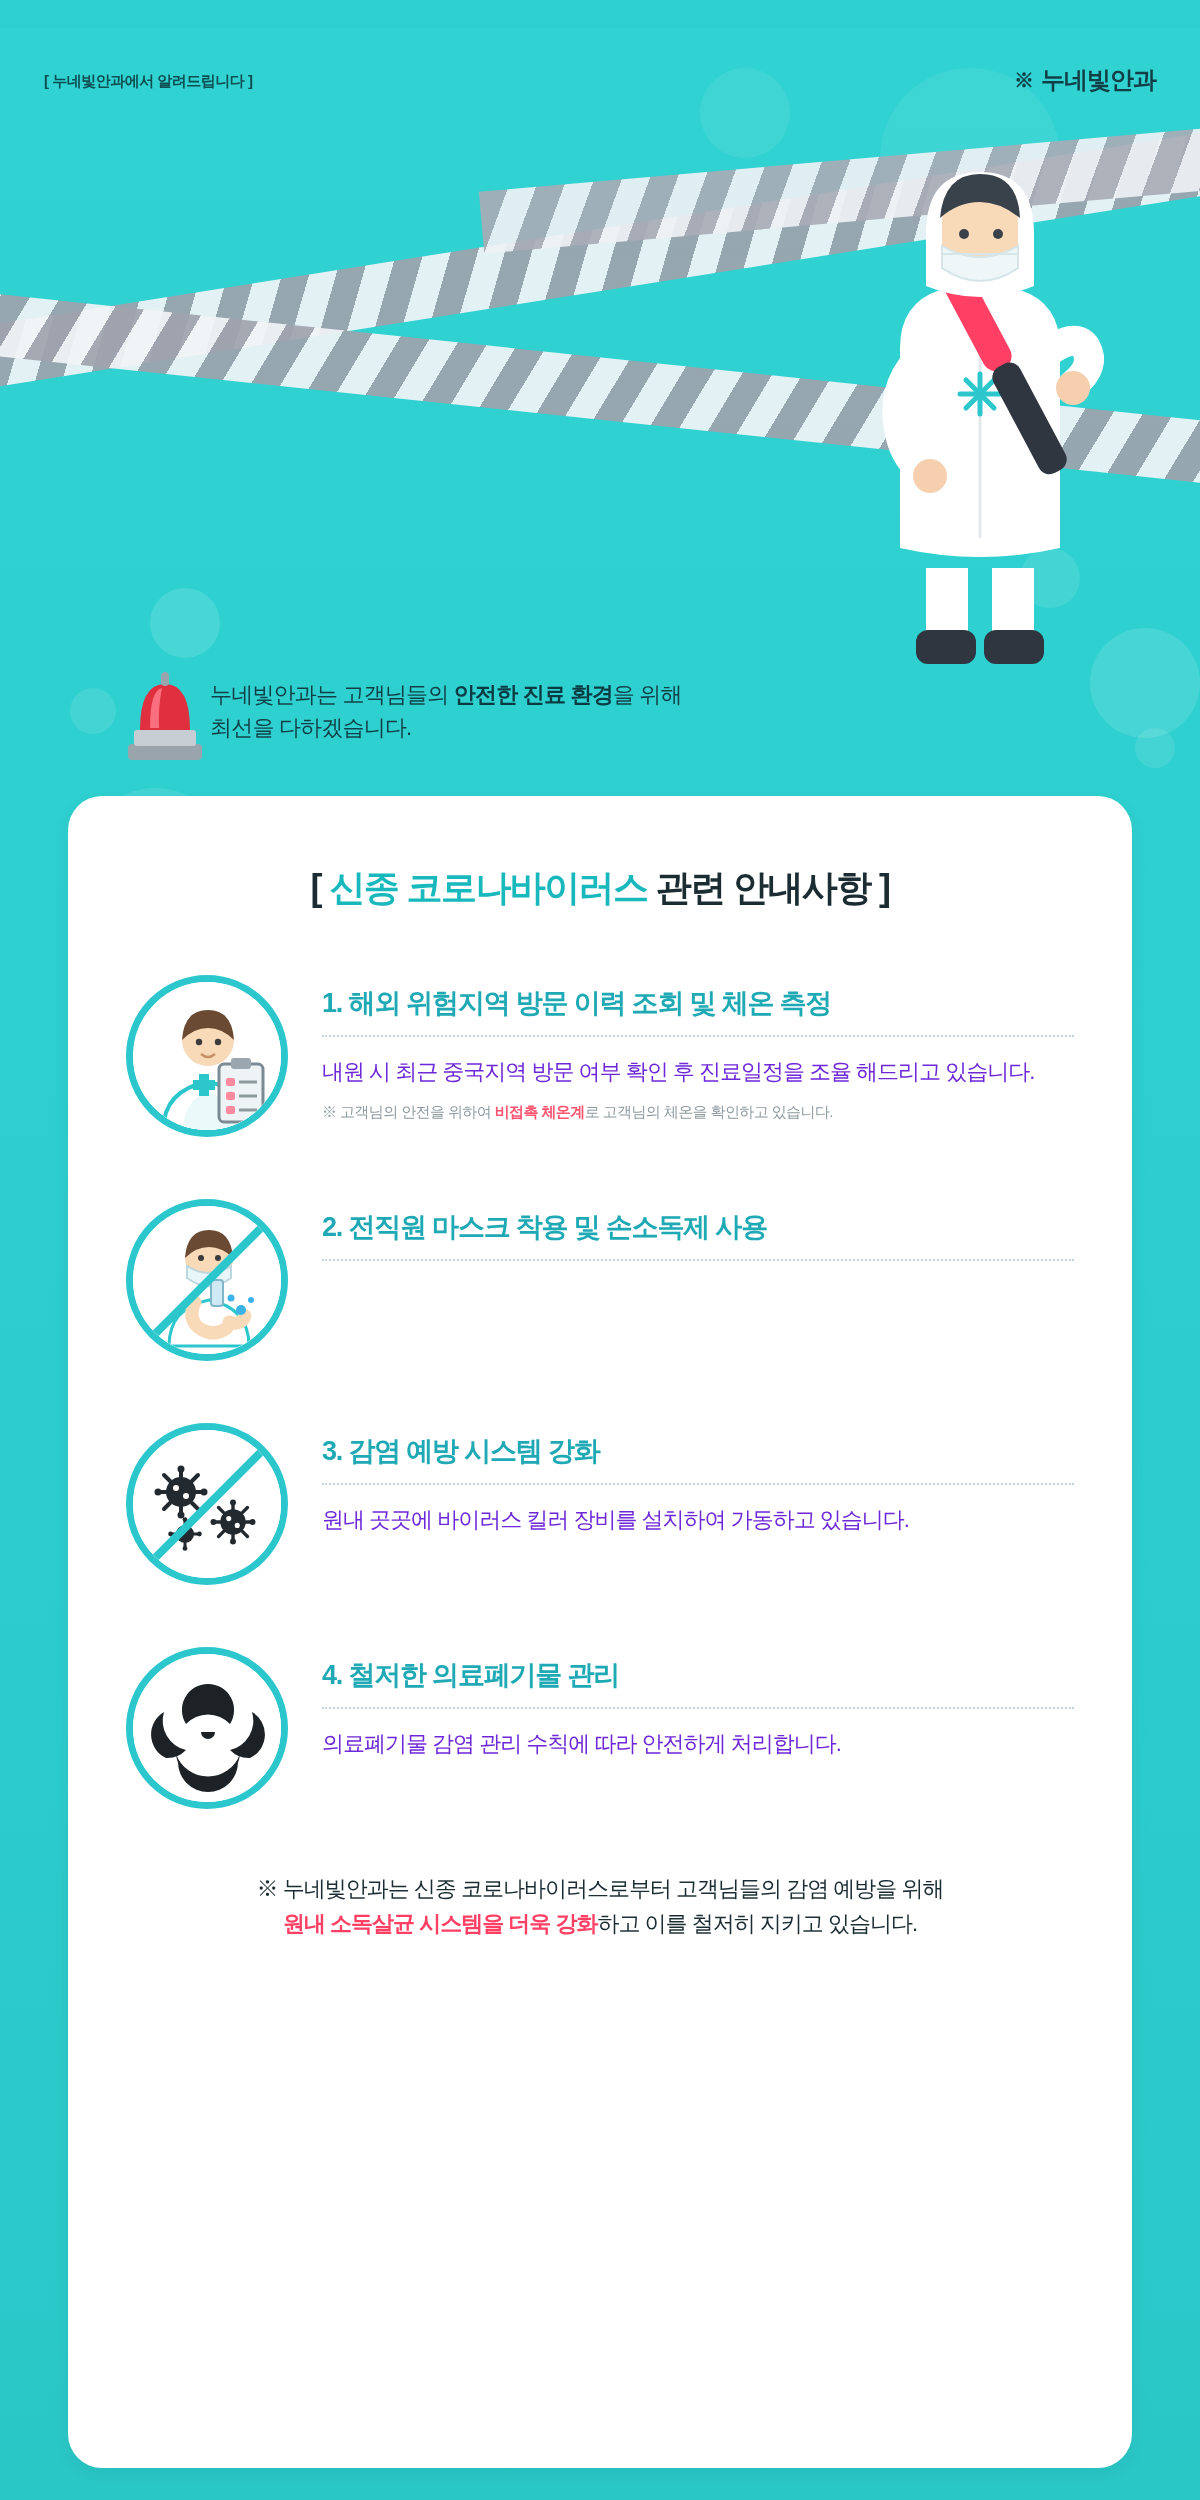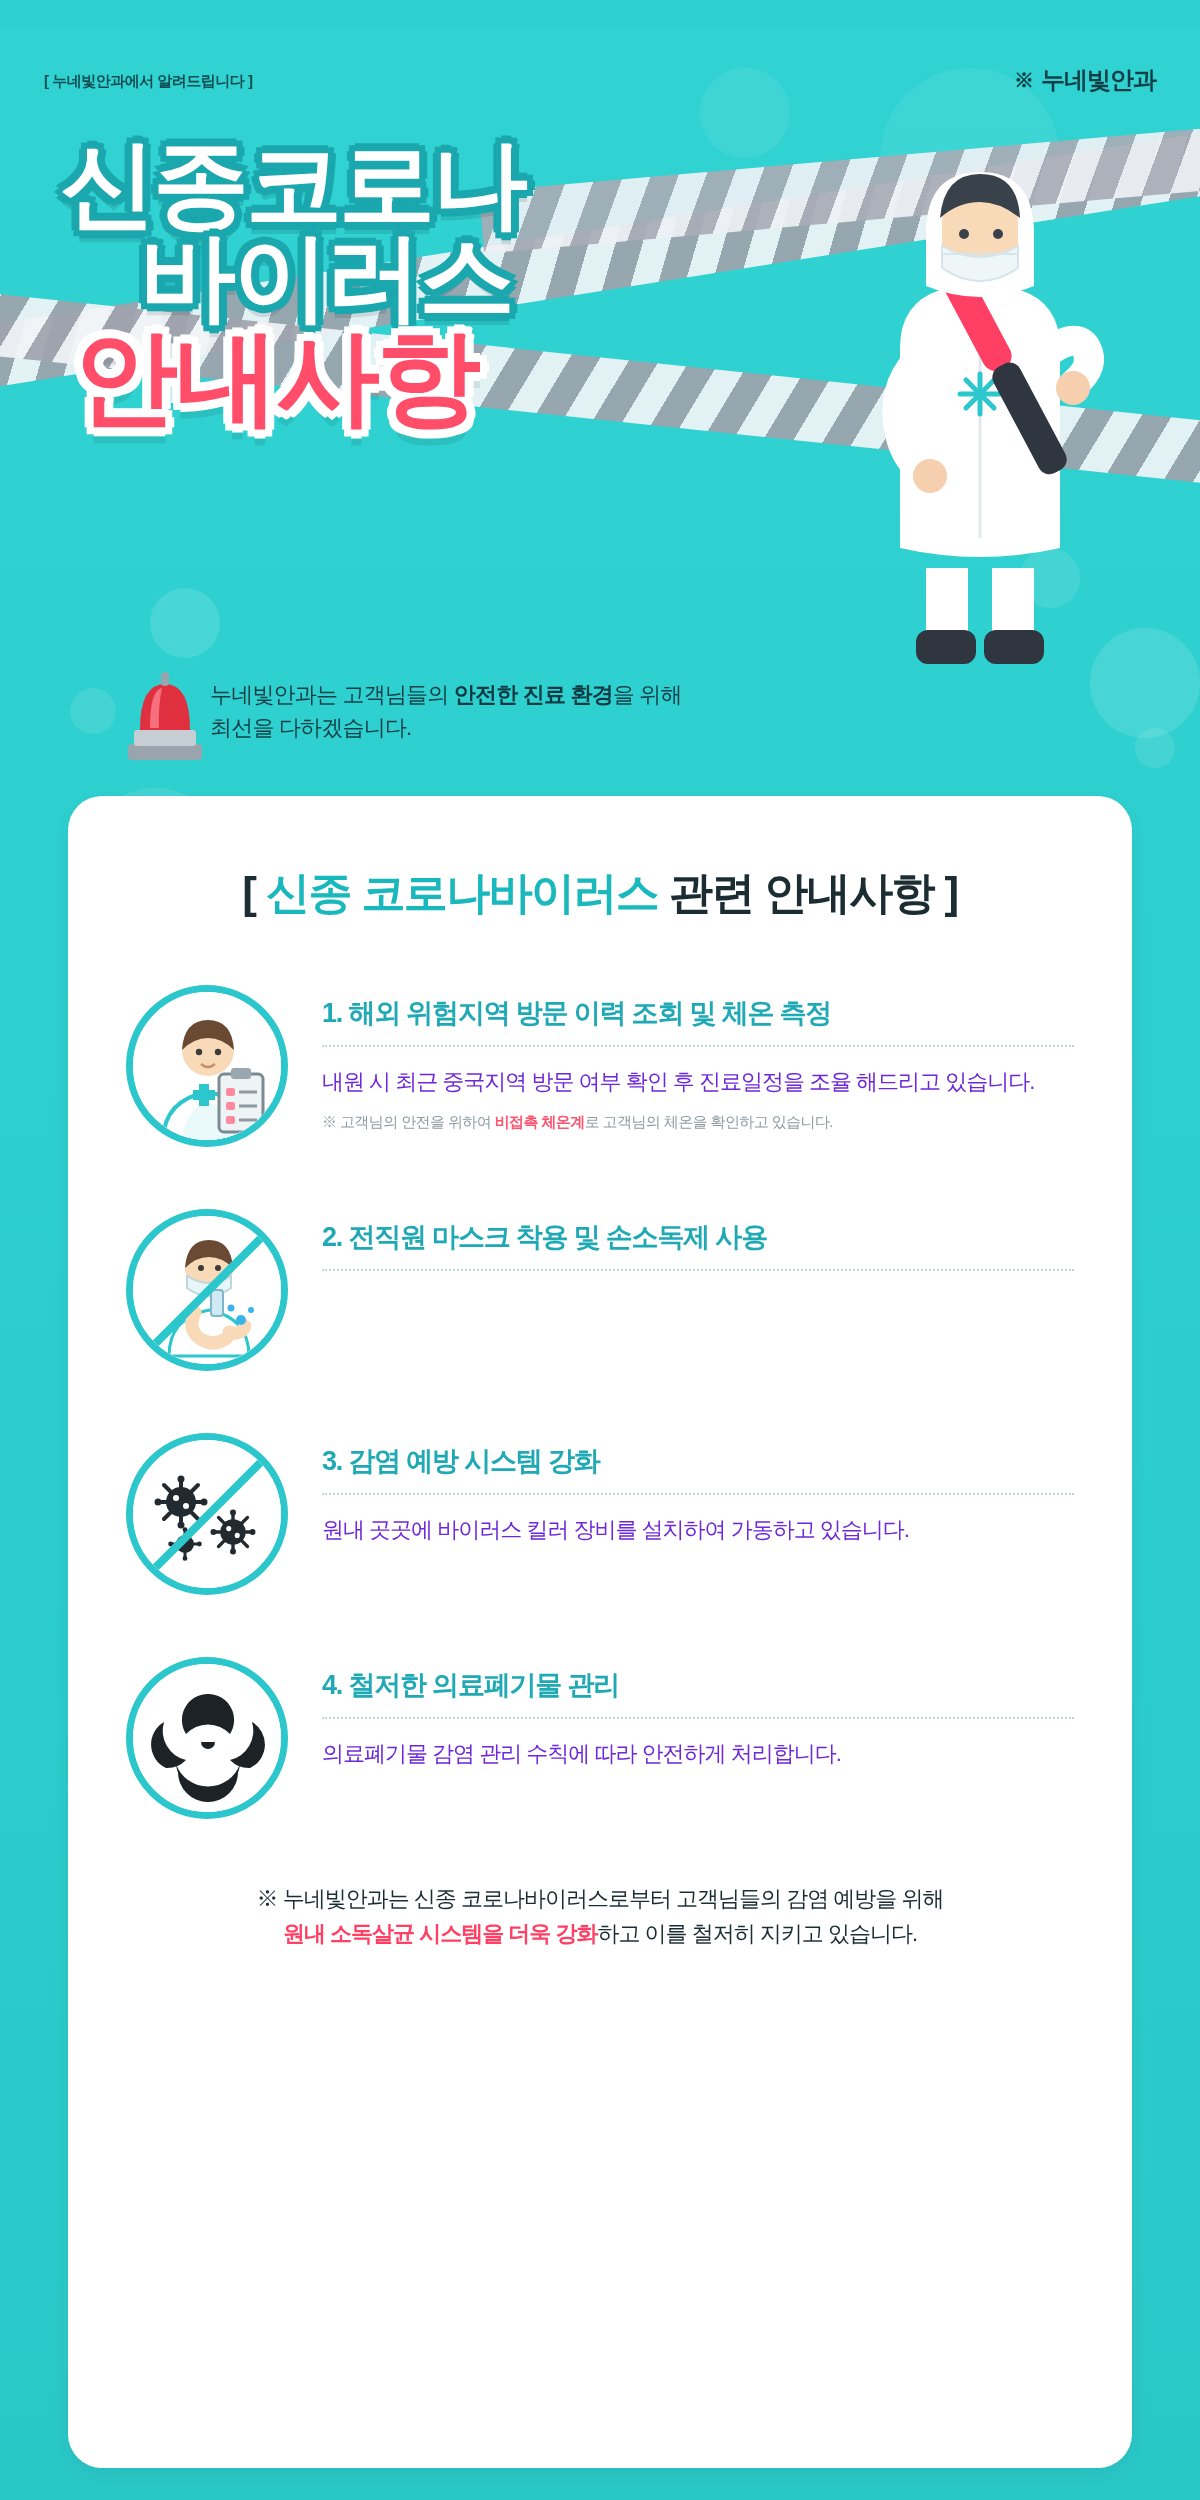--- a/index.html
+++ b/index.html
@@ -93,21 +93,21 @@
   .lead-text b { color:#0b3b42; font-weight:bold; }
 
   
   .card {
     position:absolute; left:68px; top:768px; width:1064px; height:1672px;
     background:#ffffff; border-radius:34px; z-index:7;
     box-shadow: 0 6px 18px rgba(0,0,0,0.06);
   }
   .card-title {
     text-align:center; margin-top:68px;
-    font-size: 44px; font-weight: bold; color:#1b2d33; letter-spacing:-1.6px;
+    font-size: 36px; font-weight: bold; color:#1b2d33; letter-spacing:-1.6px;
   }
   .card-title .hl { color:#18b8bd; }
 
   .items { margin: 62px 58px 0 58px; }
   .item { display:flex; gap:34px; margin-bottom: 62px; }
   .icon-circle {
     flex: 0 0 auto; width:162px; height:162px; border-radius:50%;
     border: 7px solid #2cc7cd; position:relative; overflow:hidden; background:#fff;
   }
   .item-body { flex:1; padding-top: 10px; }
@@ -189,25 +189,20 @@
       <path d="M110 80 q4 -44 40 -44 q38 0 40 44 q-20 -16 -40 -16 q-22 0 -40 16 z" fill="#39424a"></path>
 
       <circle cx="134" cy="96" r="5" fill="#39424a"></circle>
       <circle cx="168" cy="96" r="5" fill="#39424a"></circle>
 
       <path d="M112 108 q38 22 76 0 l0 22 q-38 26 -76 0 z" fill="#eef6f8" stroke="#d6e5e9" stroke-width="2"></path>
       <line x1="112" y1="116" x2="188" y2="116" stroke="#d6e5e9" stroke-width="2"></line>
     </svg>
   </div>
 
-  <div class="title-wrap">
-    <div class="t-line t1">신종코로나</div>
-    <div class="t-line t2">바이러스</div>
-    <div class="t-line t3">안내사항</div>
-  </div>
 
   <div class="lead">
     <div>
       <svg viewBox="0 0 90 100" width="90" height="100">
         <rect x="8" y="76" width="74" height="16" rx="4" fill="#9aa4ad"></rect>
         <rect x="14" y="62" width="62" height="16" rx="3" fill="#c6ced4"></rect>
         <path d="M20 62 q0 -46 25 -46 q25 0 25 46 z" fill="#e03040"></path>
         <path d="M30 60 q0 -38 12 -40 q-4 20 -3 40 z" fill="#ff7f8d" opacity="0.8"></path>
         <rect x="41" y="4" width="8" height="14" rx="4" fill="#9aa4ad"></rect>
       </svg>

